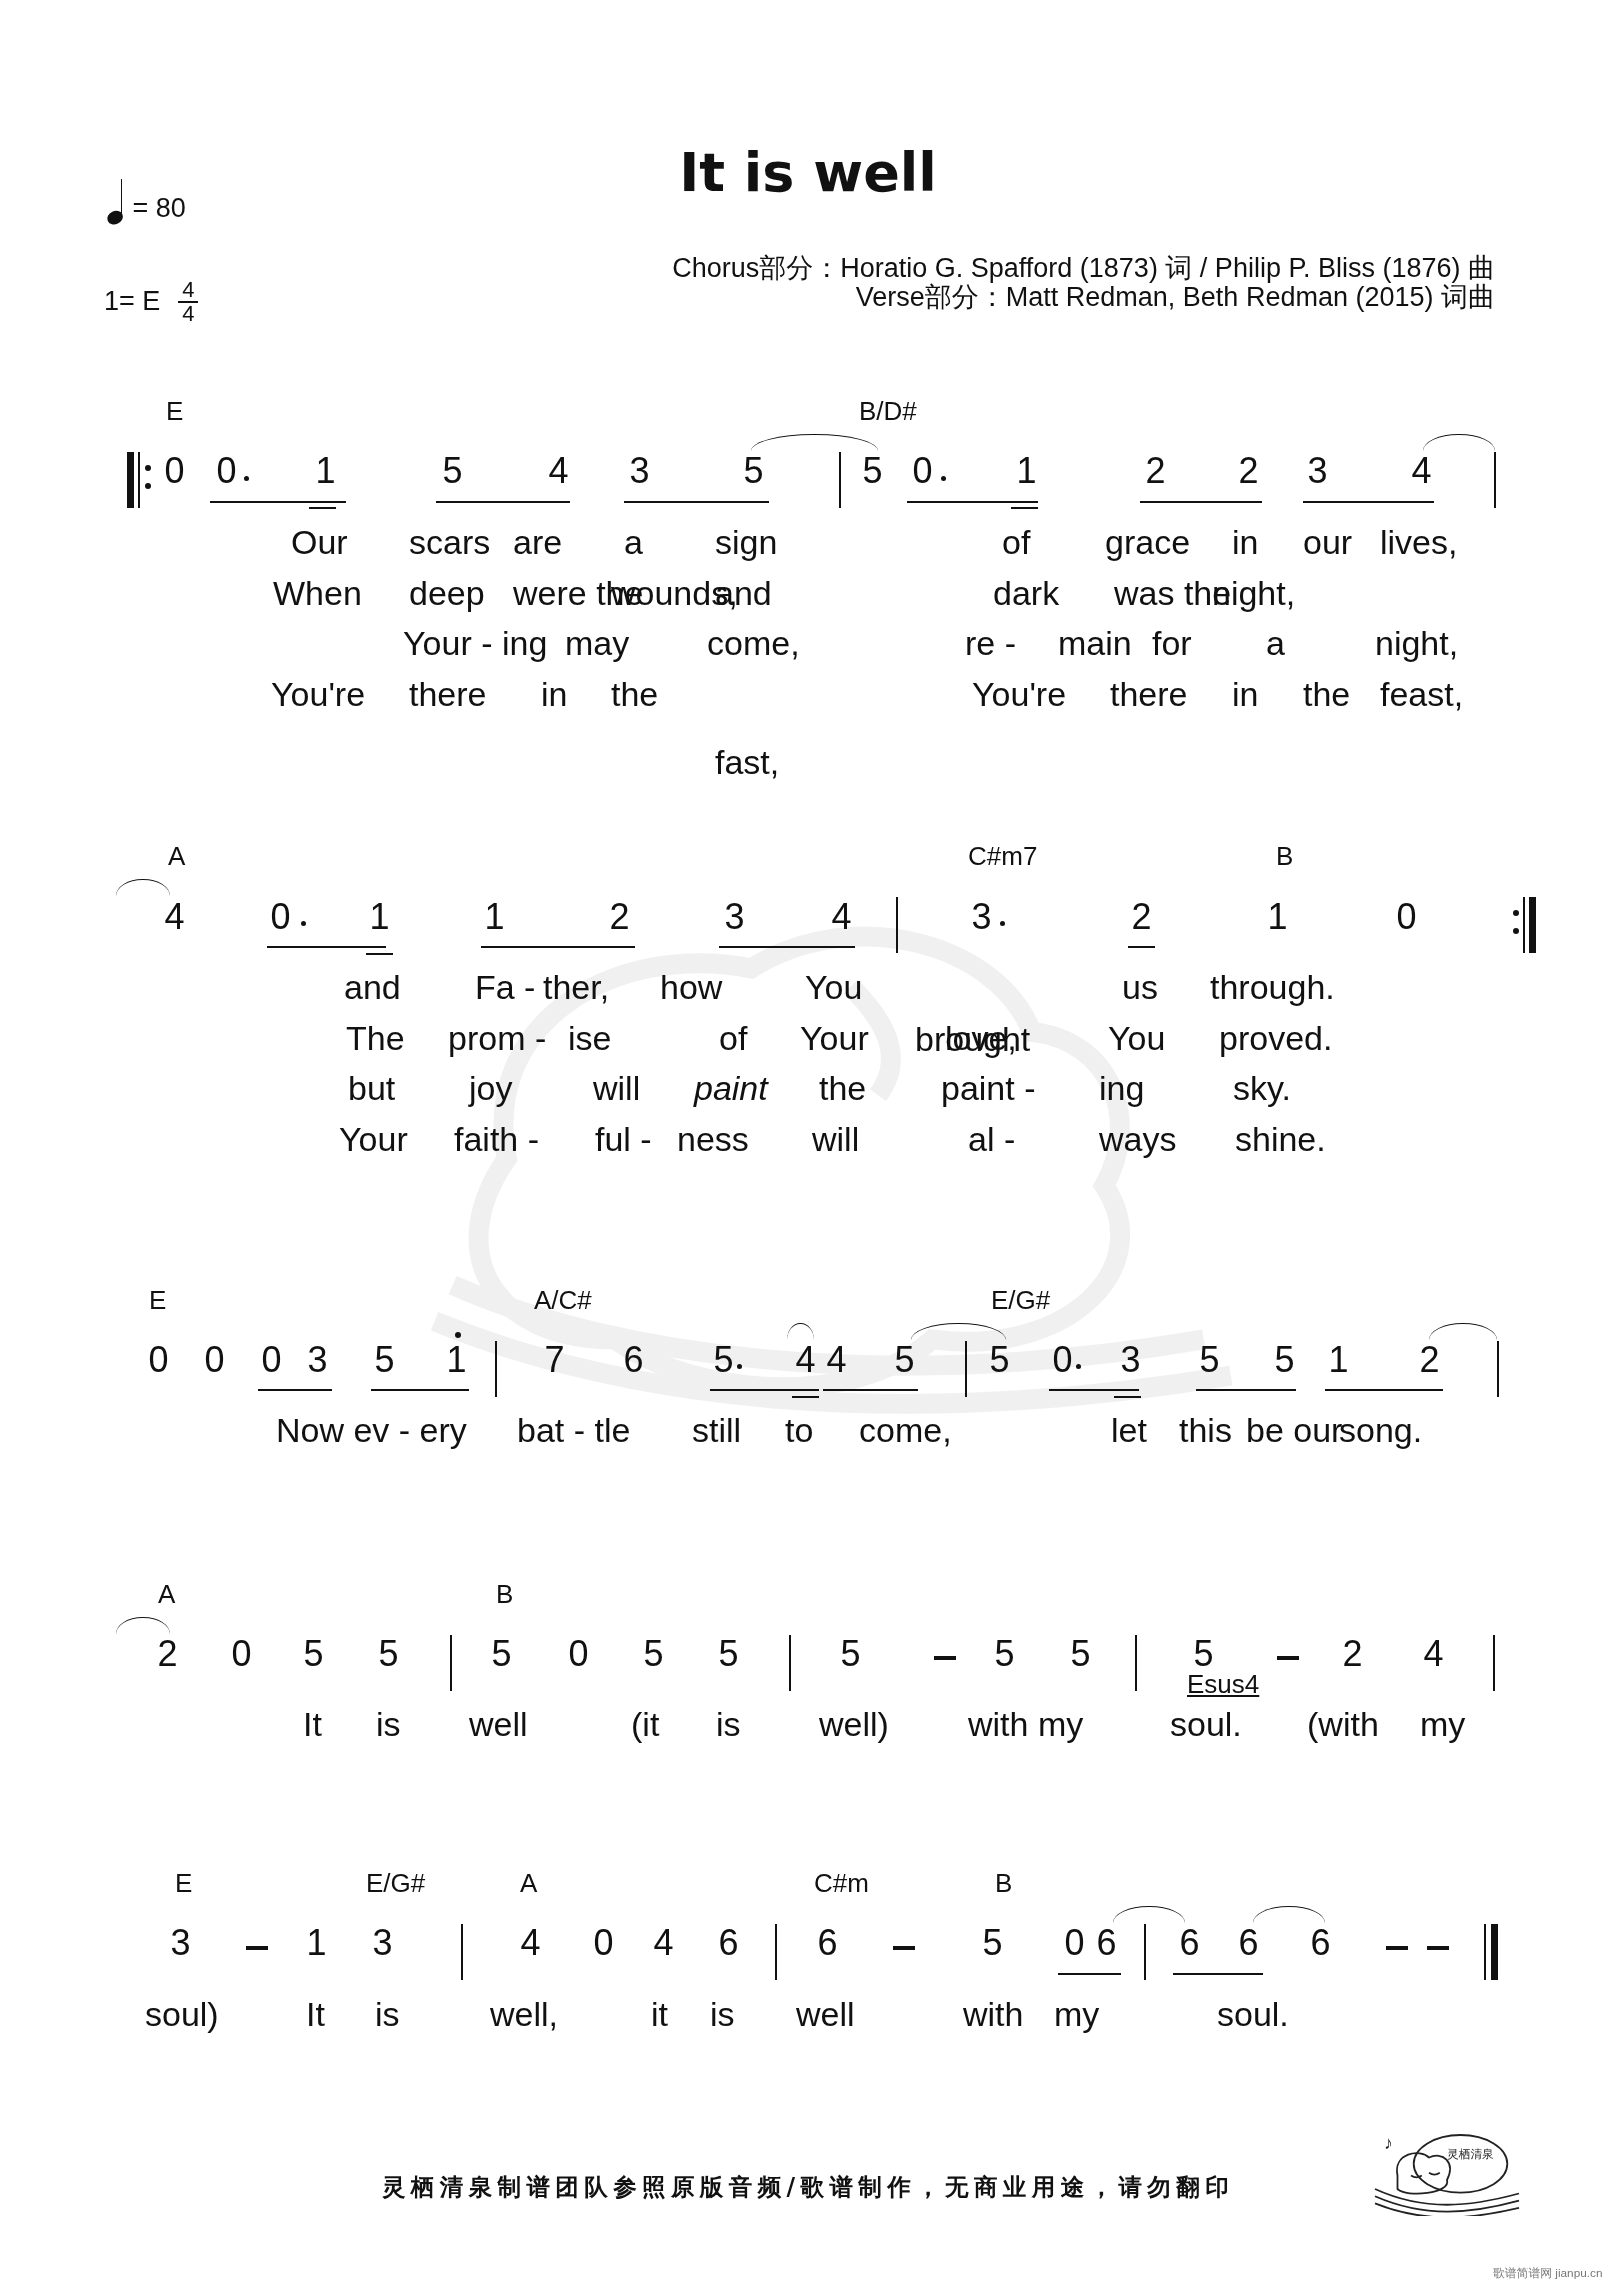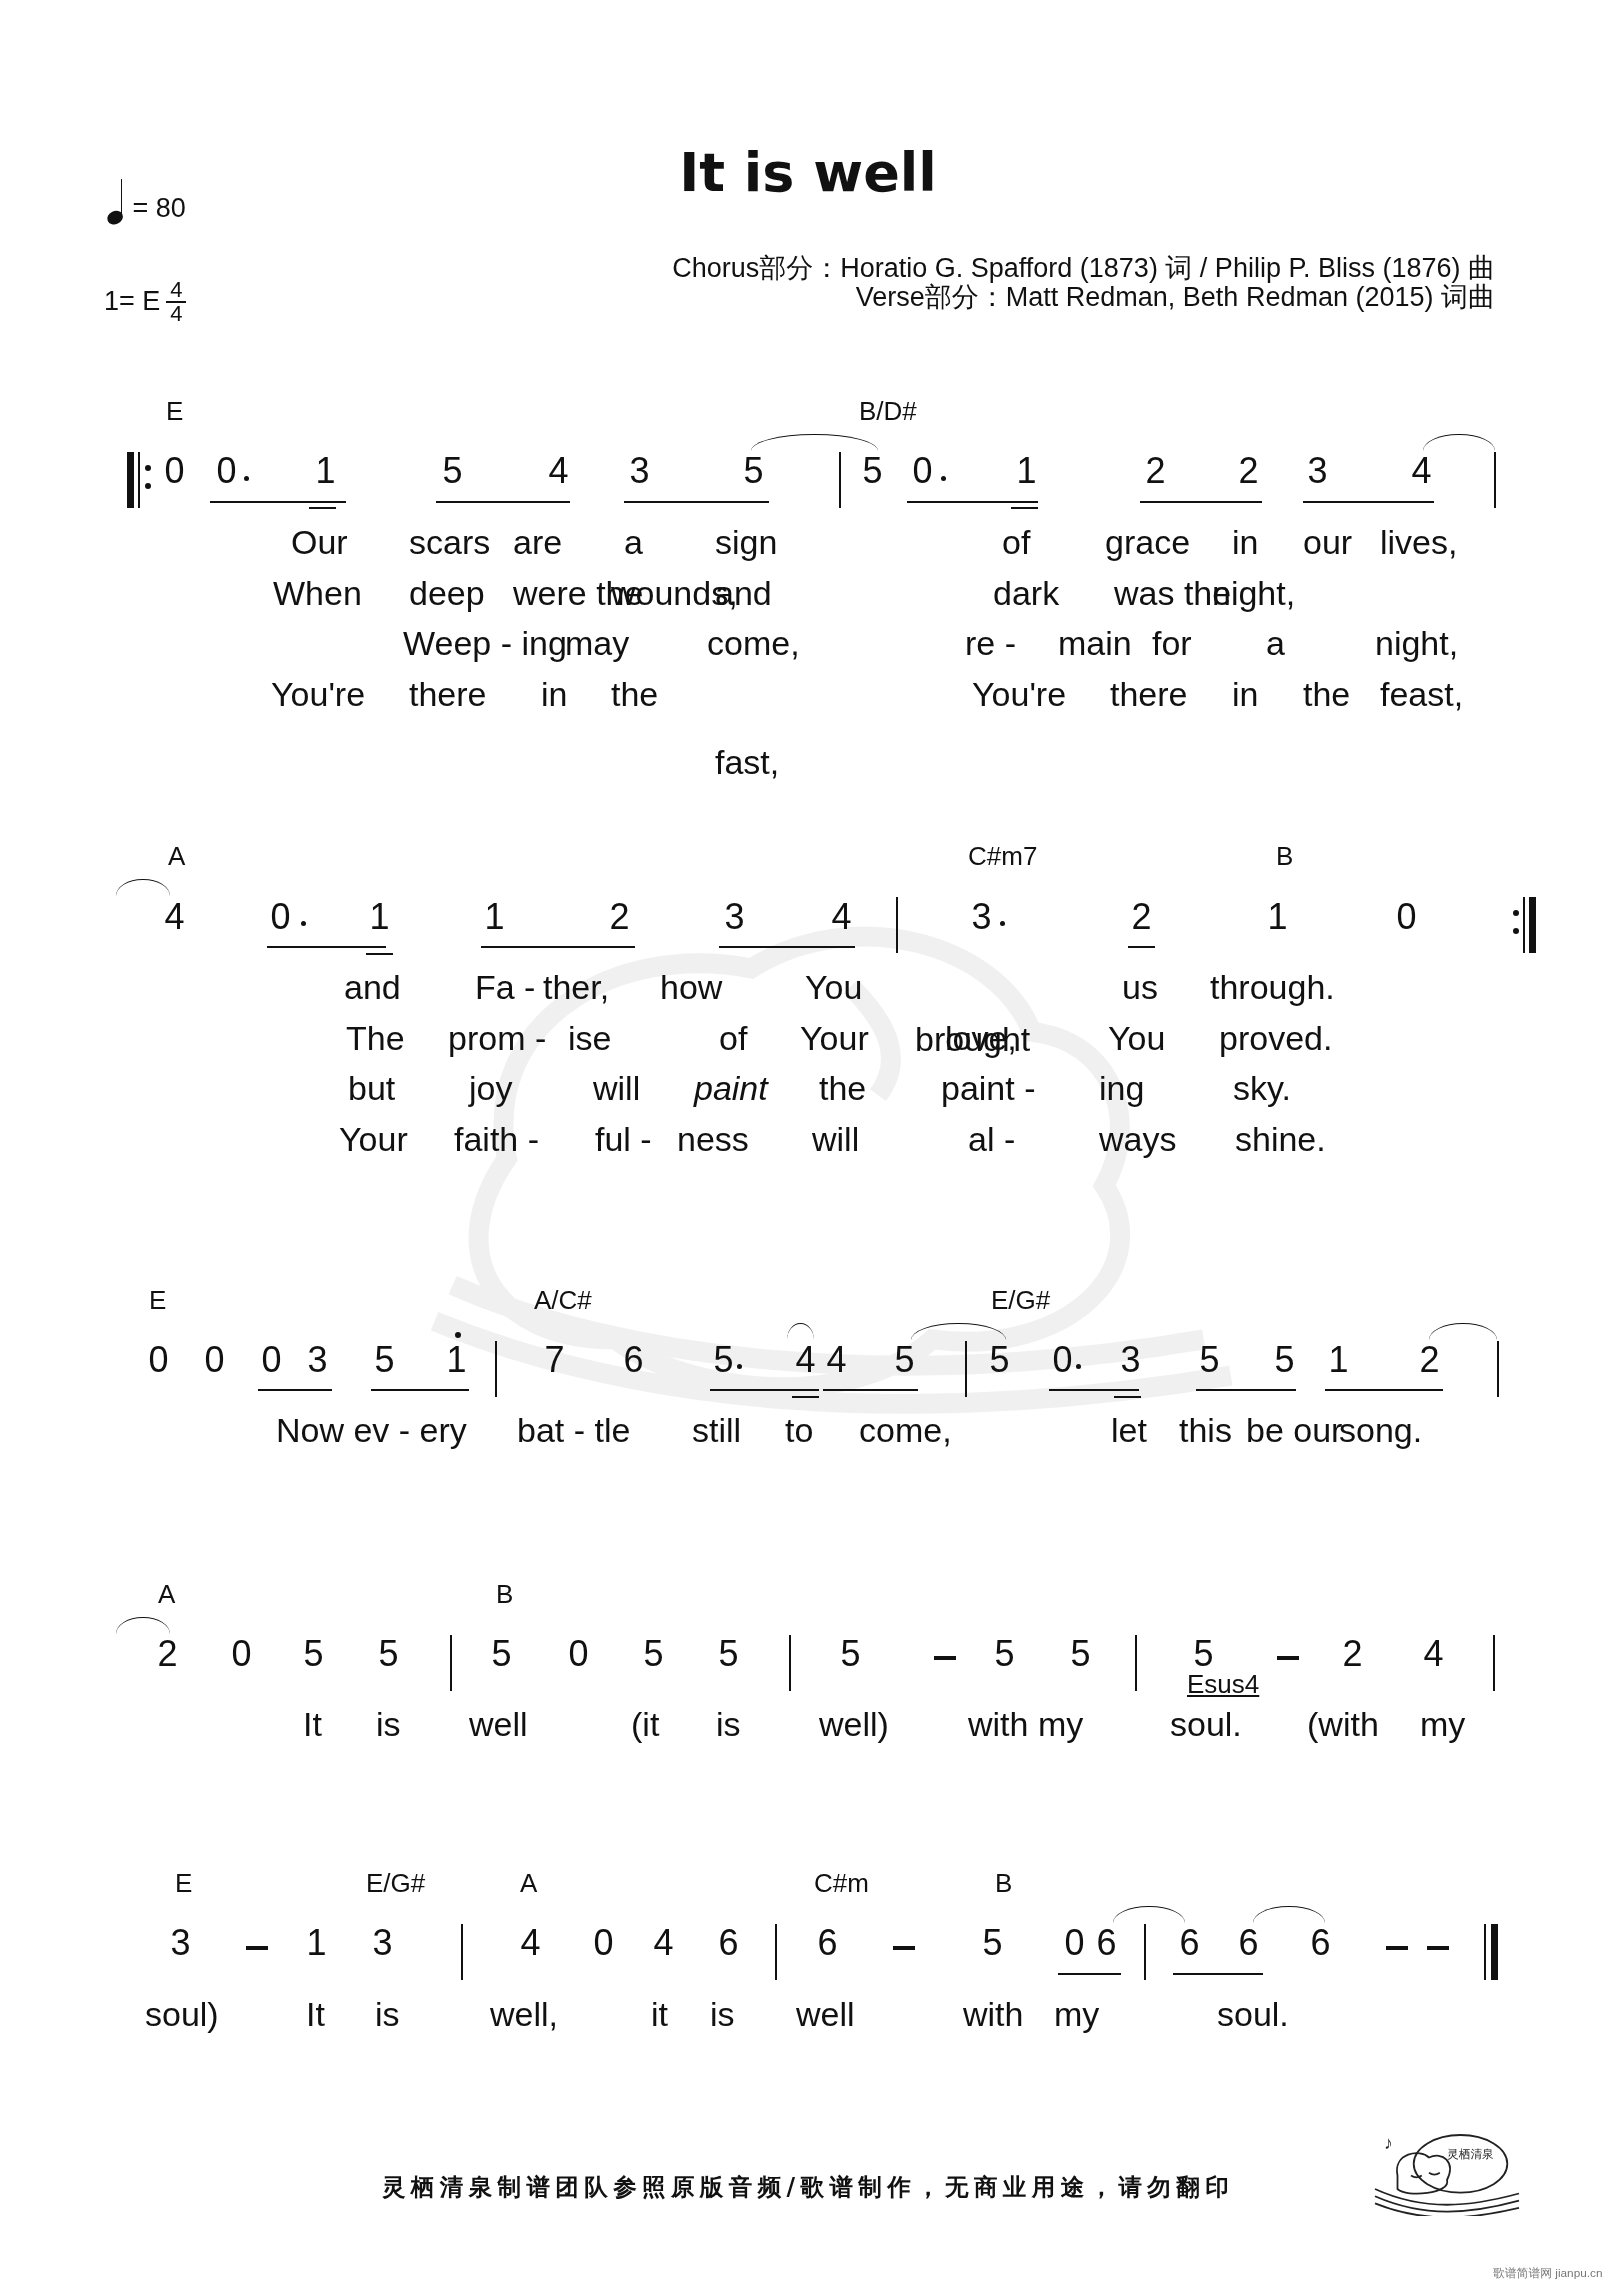--- a/index.html
+++ b/index.html
@@ -3,21 +3,21 @@
 <meta charset="utf-8">
 <style>
   html,body{margin:0;padding:0;background:#ffffff;}
   body{width:1616px;height:2285px;position:relative;overflow:hidden;font-family:"Liberation Sans","DejaVu Sans",sans-serif;color:#111;}
   .abs{position:absolute;white-space:nowrap;}
   .title{font-family:"DejaVu Sans",sans-serif;font-weight:bold;font-size:54px;left:0;width:1616px;text-align:center;top:141px;letter-spacing:0px;}
   .tempo{left:107px;top:179px;font-size:27px;display:flex;align-items:flex-end;gap:5.4px;}
   .tempo .note-head{display:inline-block;position:relative;width:20px;height:45px;}
   .tempo .note-head:before{content:"";position:absolute;left:0;bottom:0;width:16.3px;height:12.7px;border-radius:50%;background:#111;transform:rotate(-25deg);}
   .tempo .note-head:after{content:"";position:absolute;left:13.6px;bottom:5.4px;width:1.8px;height:40px;background:#111;}
-  .key{left:104px;top:280px;font-size:27px;display:flex;align-items:center;gap:6px;}
+  .key{left:104px;top:280px;font-size:27px;display:flex;align-items:center;gap:18px;}
   .frac{display:inline-flex;flex-direction:column;align-items:center;font-size:22px;line-height:20px;}
   .frac .bar{width:20px;height:1.8px;background:#111;margin:0.9px 0;}
   .credit{right:121px;font-size:27px;text-align:right;}
   .chord{font-size:26px;}
   .n{font-size:36px;width:27px;text-align:center;}
   .lyr{font-size:34px;}
   .line{position:absolute;background:#111;height:1.8px;}
   .barline{position:absolute;background:#111;width:1.8px;height:56px;}
   .thick{position:absolute;background:#111;width:7.2px;height:56px;}
   .repdot{position:absolute;width:6.3px;height:6.3px;border-radius:50%;background:#111;}
@@ -88,21 +88,21 @@
     <div class="abs lyr" style="left:1303px;top:523px;">our</div>
     <div class="abs lyr" style="left:1380px;top:523px;">lives,</div>
     <div class="abs lyr" style="left:273px;top:574px;">When</div>
     <div class="abs lyr" style="left:409px;top:574px;">deep</div>
     <div class="abs lyr" style="left:513px;top:574px;">were the</div>
     <div class="abs lyr" style="left:611px;top:574px;">wounds,</div>
     <div class="abs lyr" style="left:715px;top:574px;">and</div>
     <div class="abs lyr" style="left:993px;top:574px;">dark</div>
     <div class="abs lyr" style="left:1114px;top:574px;">was the</div>
     <div class="abs lyr" style="left:1212px;top:574px;">night,</div>
-    <div class="abs lyr" style="left:403px;top:624px;">Weep - ing</div>
+    <div class="abs lyr" style="left:403px;top:624px;">Your - ing</div>
     <div class="abs lyr" style="left:565px;top:624px;">may</div>
     <div class="abs lyr" style="left:707px;top:624px;">come,</div>
     <div class="abs lyr" style="left:965px;top:624px;">re  -</div>
     <div class="abs lyr" style="left:1058px;top:624px;">main</div>
     <div class="abs lyr" style="left:1152px;top:624px;">for</div>
     <div class="abs lyr" style="left:1266px;top:624px;">a</div>
     <div class="abs lyr" style="left:1375px;top:624px;">night,</div>
     <div class="abs lyr" style="left:271px;top:675px;">You're</div>
     <div class="abs lyr" style="left:409px;top:675px;">there</div>
     <div class="abs lyr" style="left:541px;top:675px;">in</div>

